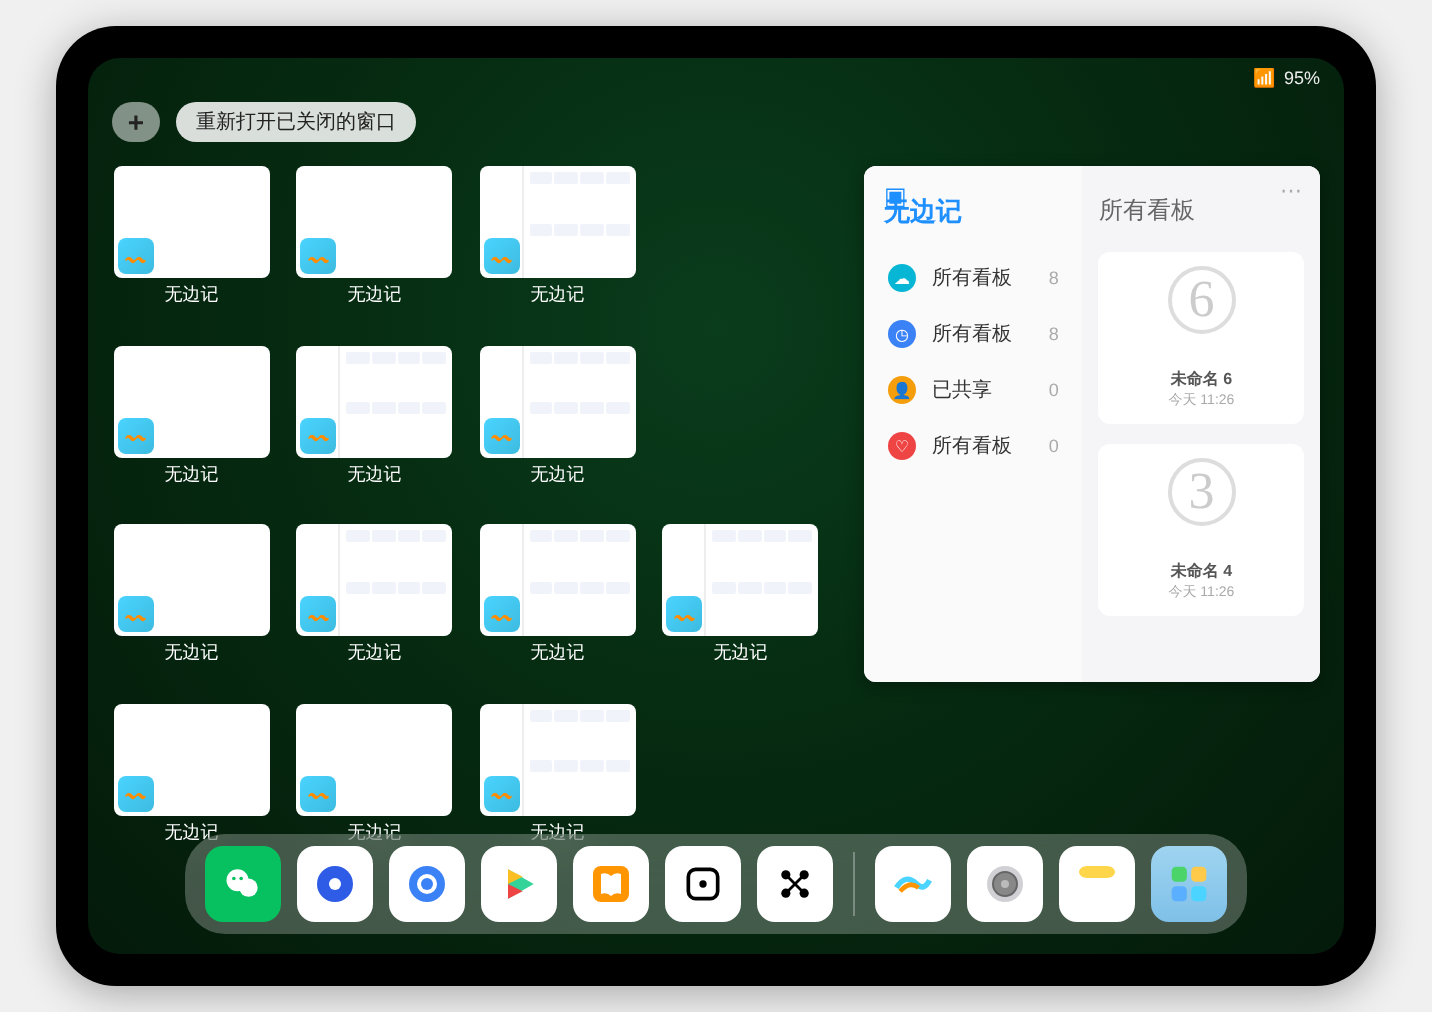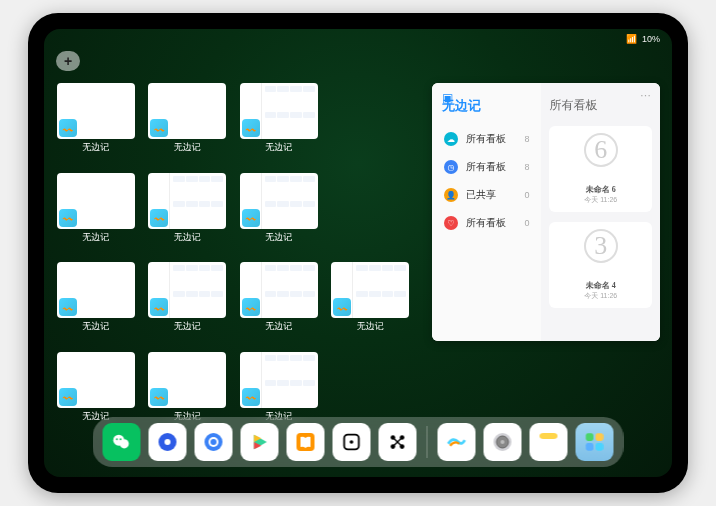--- a/index.html
+++ b/index.html
@@ -132,21 +132,21 @@
     align-items:center; justify-content:center;
     position:relative;
   }
   .sketch {
     font-size:26px; color:#ccc;
     font-family: cursive;
     border:2px solid #ddd;
     width:34px;height:34px;border-radius:50%;
     display:flex;align-items:center;justify-content:center;
   }
-  .card-cap { font-size:8px; color:#555; margin-top:17px; font-weight:600;font-family:Liberation Serif, serif; }
+  .card-cap { font-size:8px; color:#555; margin-top:17px; font-weight:600; }
   .card-sub { font-size:7px; color:#aaa; }
   .dots { position:absolute; top:6px; right:8px; color:#aaa; font-size:11px; letter-spacing:1px; }
   .dock {
     position:absolute;
     bottom: 10px; left:50%; transform:translateX(-50%);
     background: rgba(255,255,255,0.25);
     backdrop-filter: blur(10px);
     border-radius: 20px;
     padding: 6px 10px;
     display:flex; gap:8px;
@@ -175,25 +175,26 @@
   .panel .top-icon { position:absolute; top:8px; left:10px; color:#1e8fff; font-size:12px; }
 </style>
 </head>
 <body>
 
 <div class="tablet">
   <div class="screen">
 
     <div class="statusbar">
       <span class="wifi"></span>
-      <span class="batt">10%</span>
+      <span class="batt">95%</span>
     </div>
 
     <div class="topbar">
       <div class="plus-btn">+</div>
+      <div class="recent-tab">重新打开已关闭的窗口</div>
     </div>
 
     <div class="main">
       <div class="grid">
 
         <div class="cell">
             <div class="thumb">
               <div class="app-dot"></div>
             </div>
             <div class="cell-label">无边记</div>

